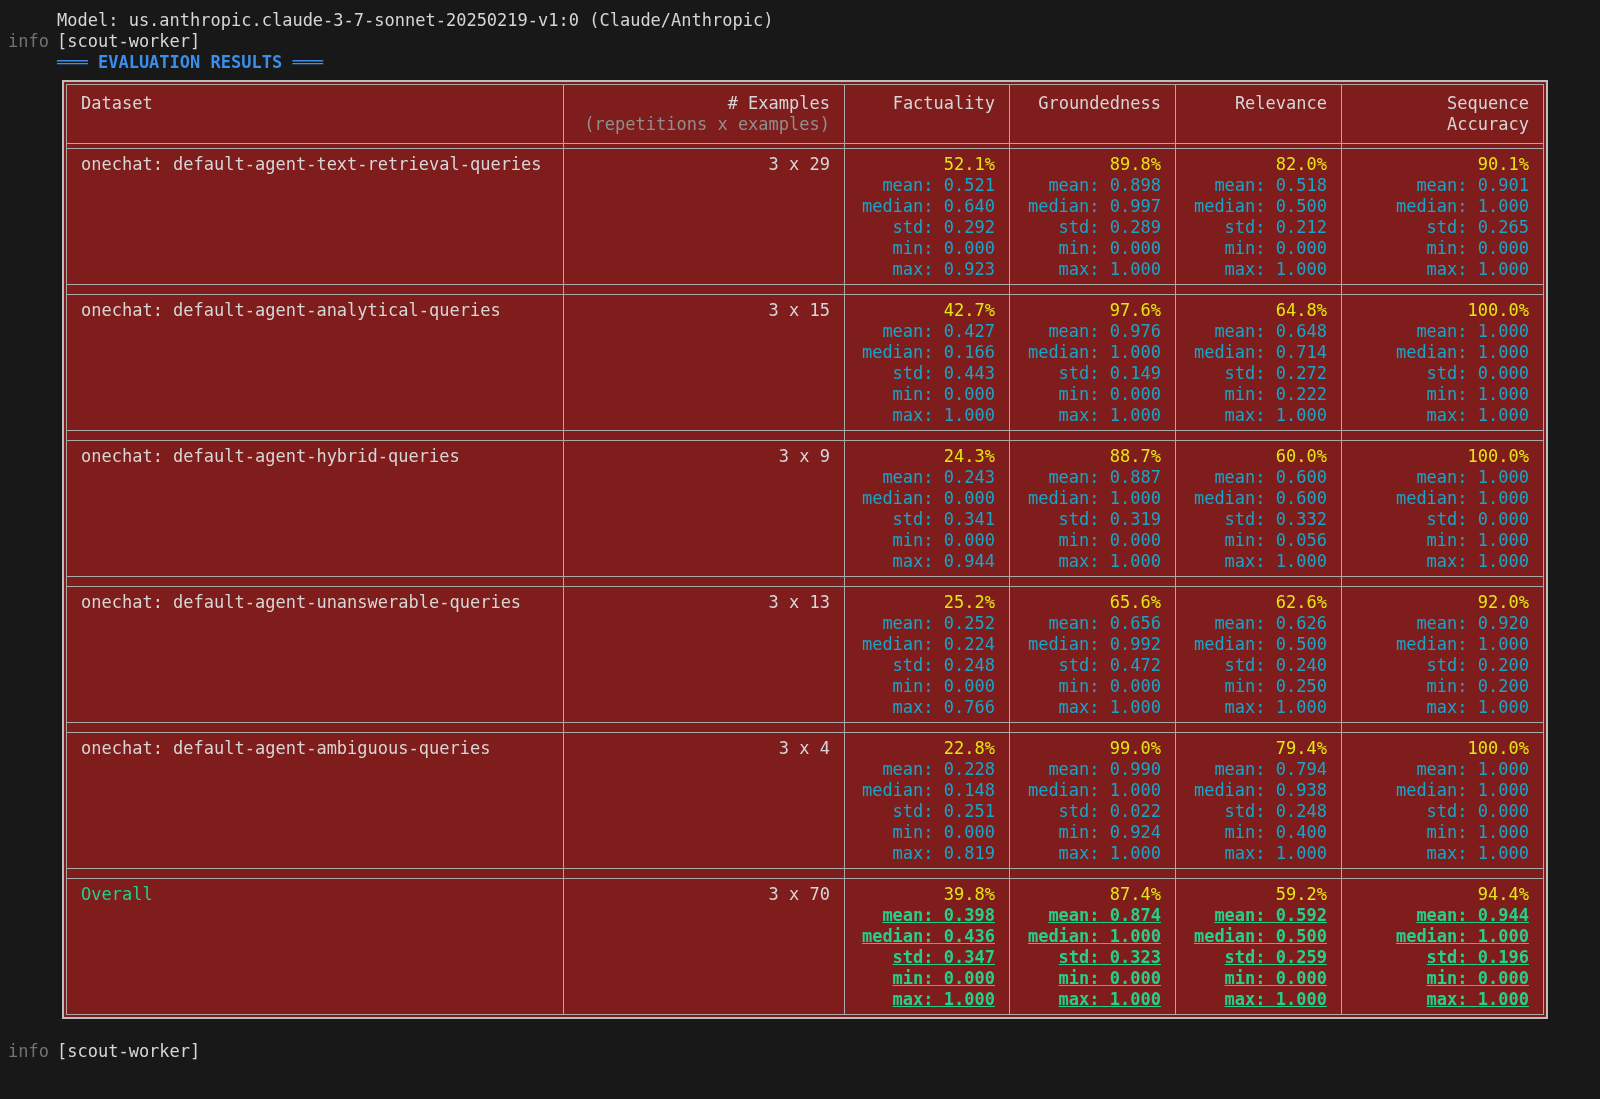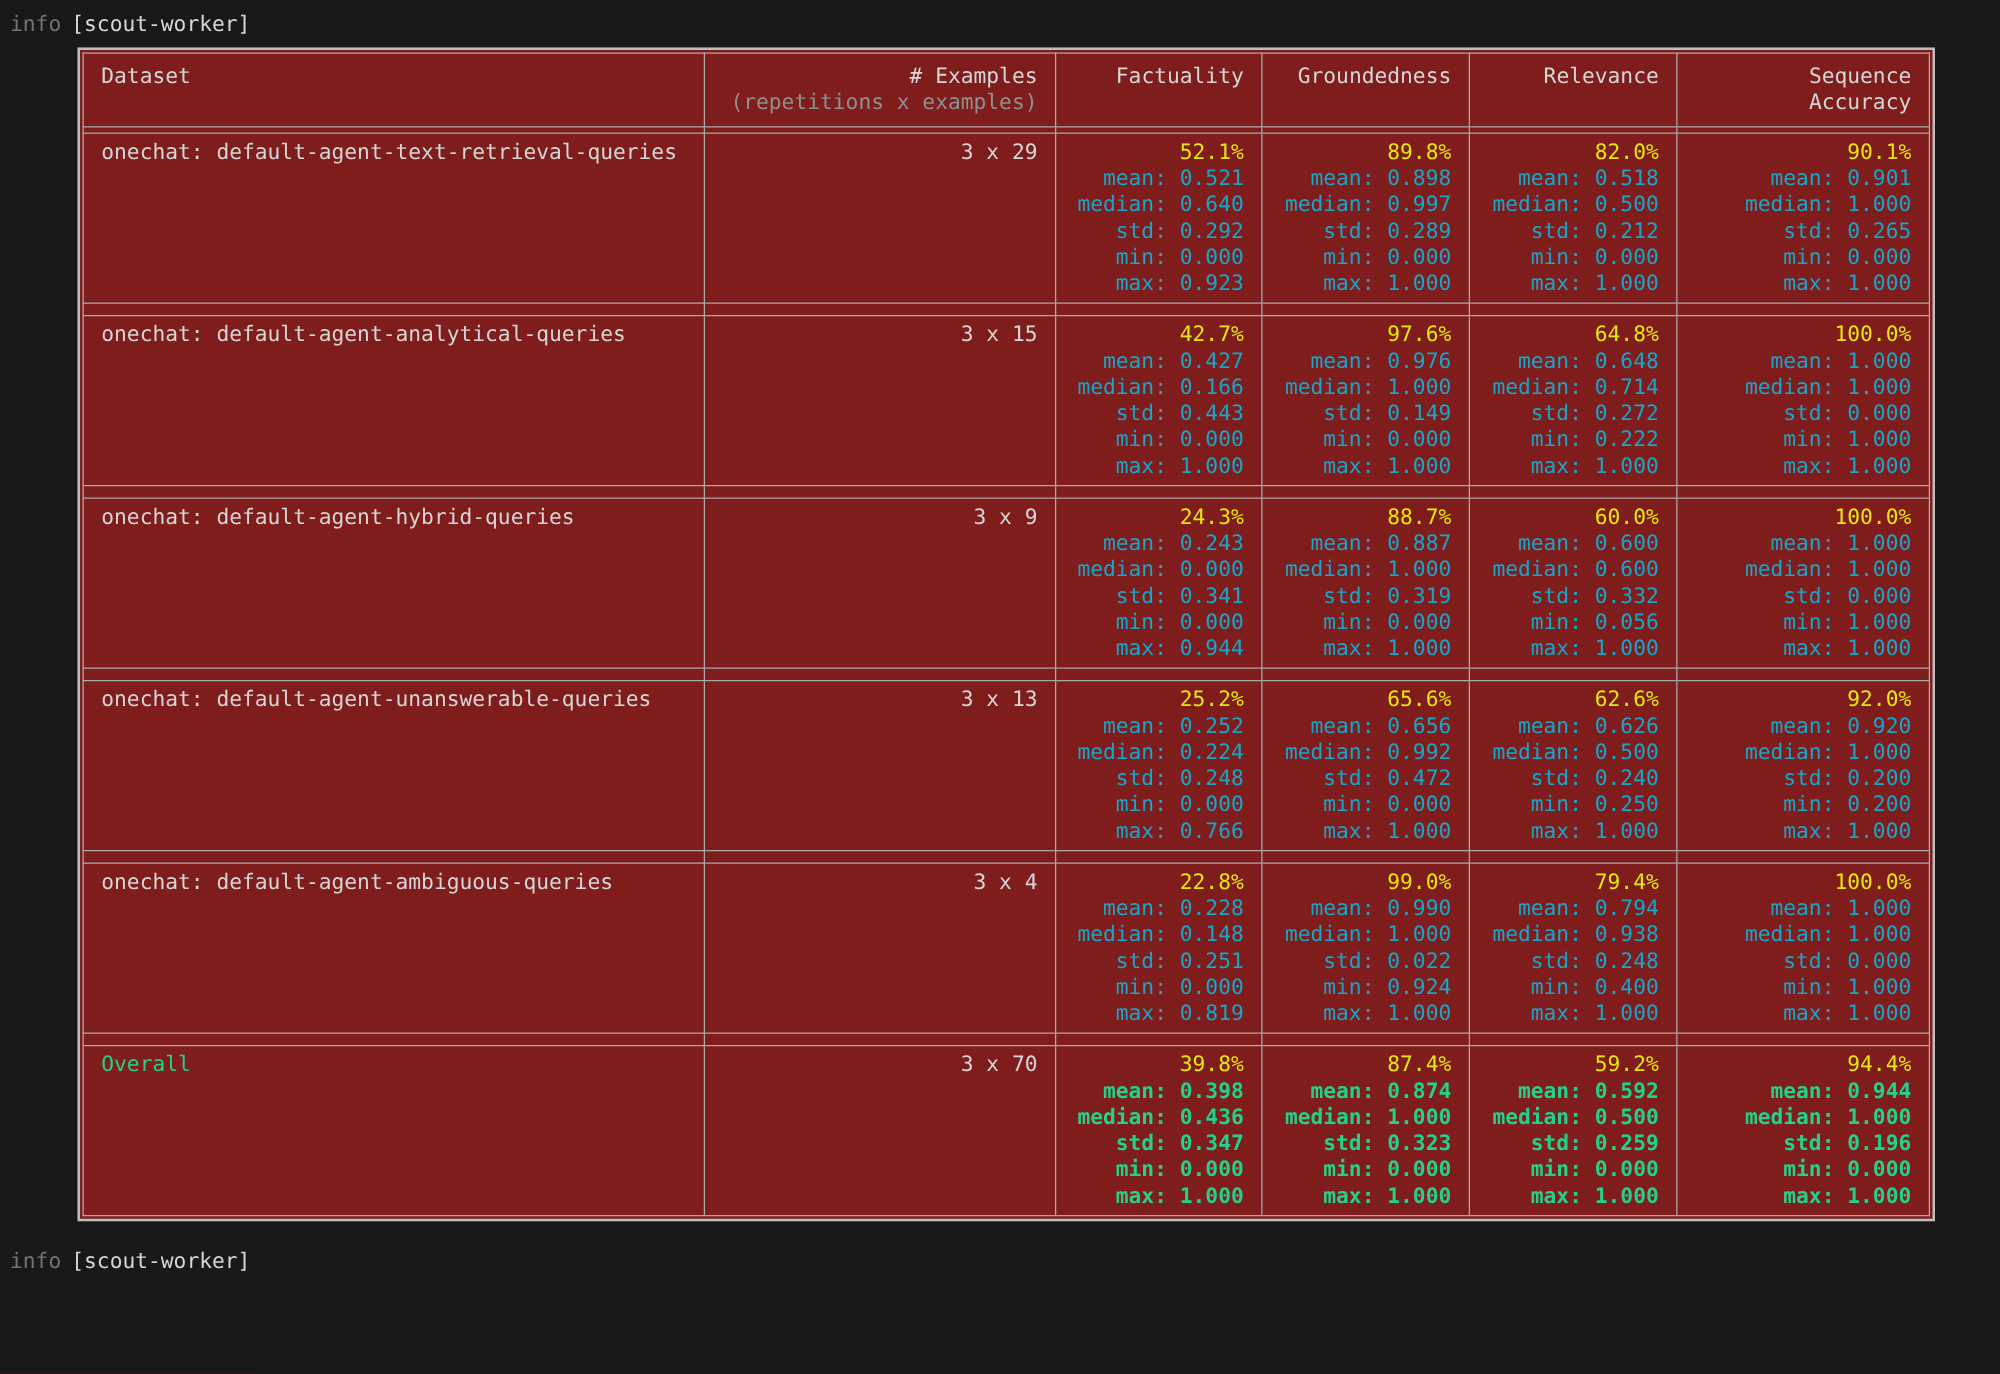--- a/index.html
+++ b/index.html
@@ -32,35 +32,40 @@
     overflow:hidden;
   }
   th { padding-top:8px; padding-bottom:8px; color:#d6d6d6; }
   th.c-dataset, td.c-dataset { text-align:left; }
   tr.hspacer td { height:4px; padding:0; }
   tr.spacer  td { height:9px; padding:0; }
   .subhead { color:#8f8f8f; font-weight:normal; }
   .pct-num { color:#e5e510; font-weight:normal; }
   .pct-sign { color:#e5e510; }
   .stat { color:#17a5c9; }
-  tr.overall-row .stat { color:#23d18b; font-weight:bold; }
+  tr.overall-row .stat { color:#23d18b; font-weight:bold;text-decoration:underline; }
   .overall-label { color:#23d18b; font-weight:normal; }
   td.c-examples, td.c-dataset { color:#d6d6d6; }
   .footer { margin-top:22px; }
 </style>
 </head>
 <body>
 
 <div>
   <div class="log-line">
     <span class="level"></span>
+    <span class="content">Model: us.anthropic.claude-3-7-sonnet-20250219-v1:0 (Claude/Anthropic)</span>
   </div>
   <div class="log-line">
     <span class="level">info</span>
     <span class="content">[scout-worker]</span>
+  </div>
+  <div class="log-line">
+    <span class="level"></span>
+    <span class="banner">═══ EVALUATION RESULTS ═══</span>
   </div>
 </div>
 
 <div class="table-wrap">
   <table>
     <colgroup>
       <col style="width:497px">
         <col style="width:281px">
         <col style="width:165px">
       <col style="width:166px">

